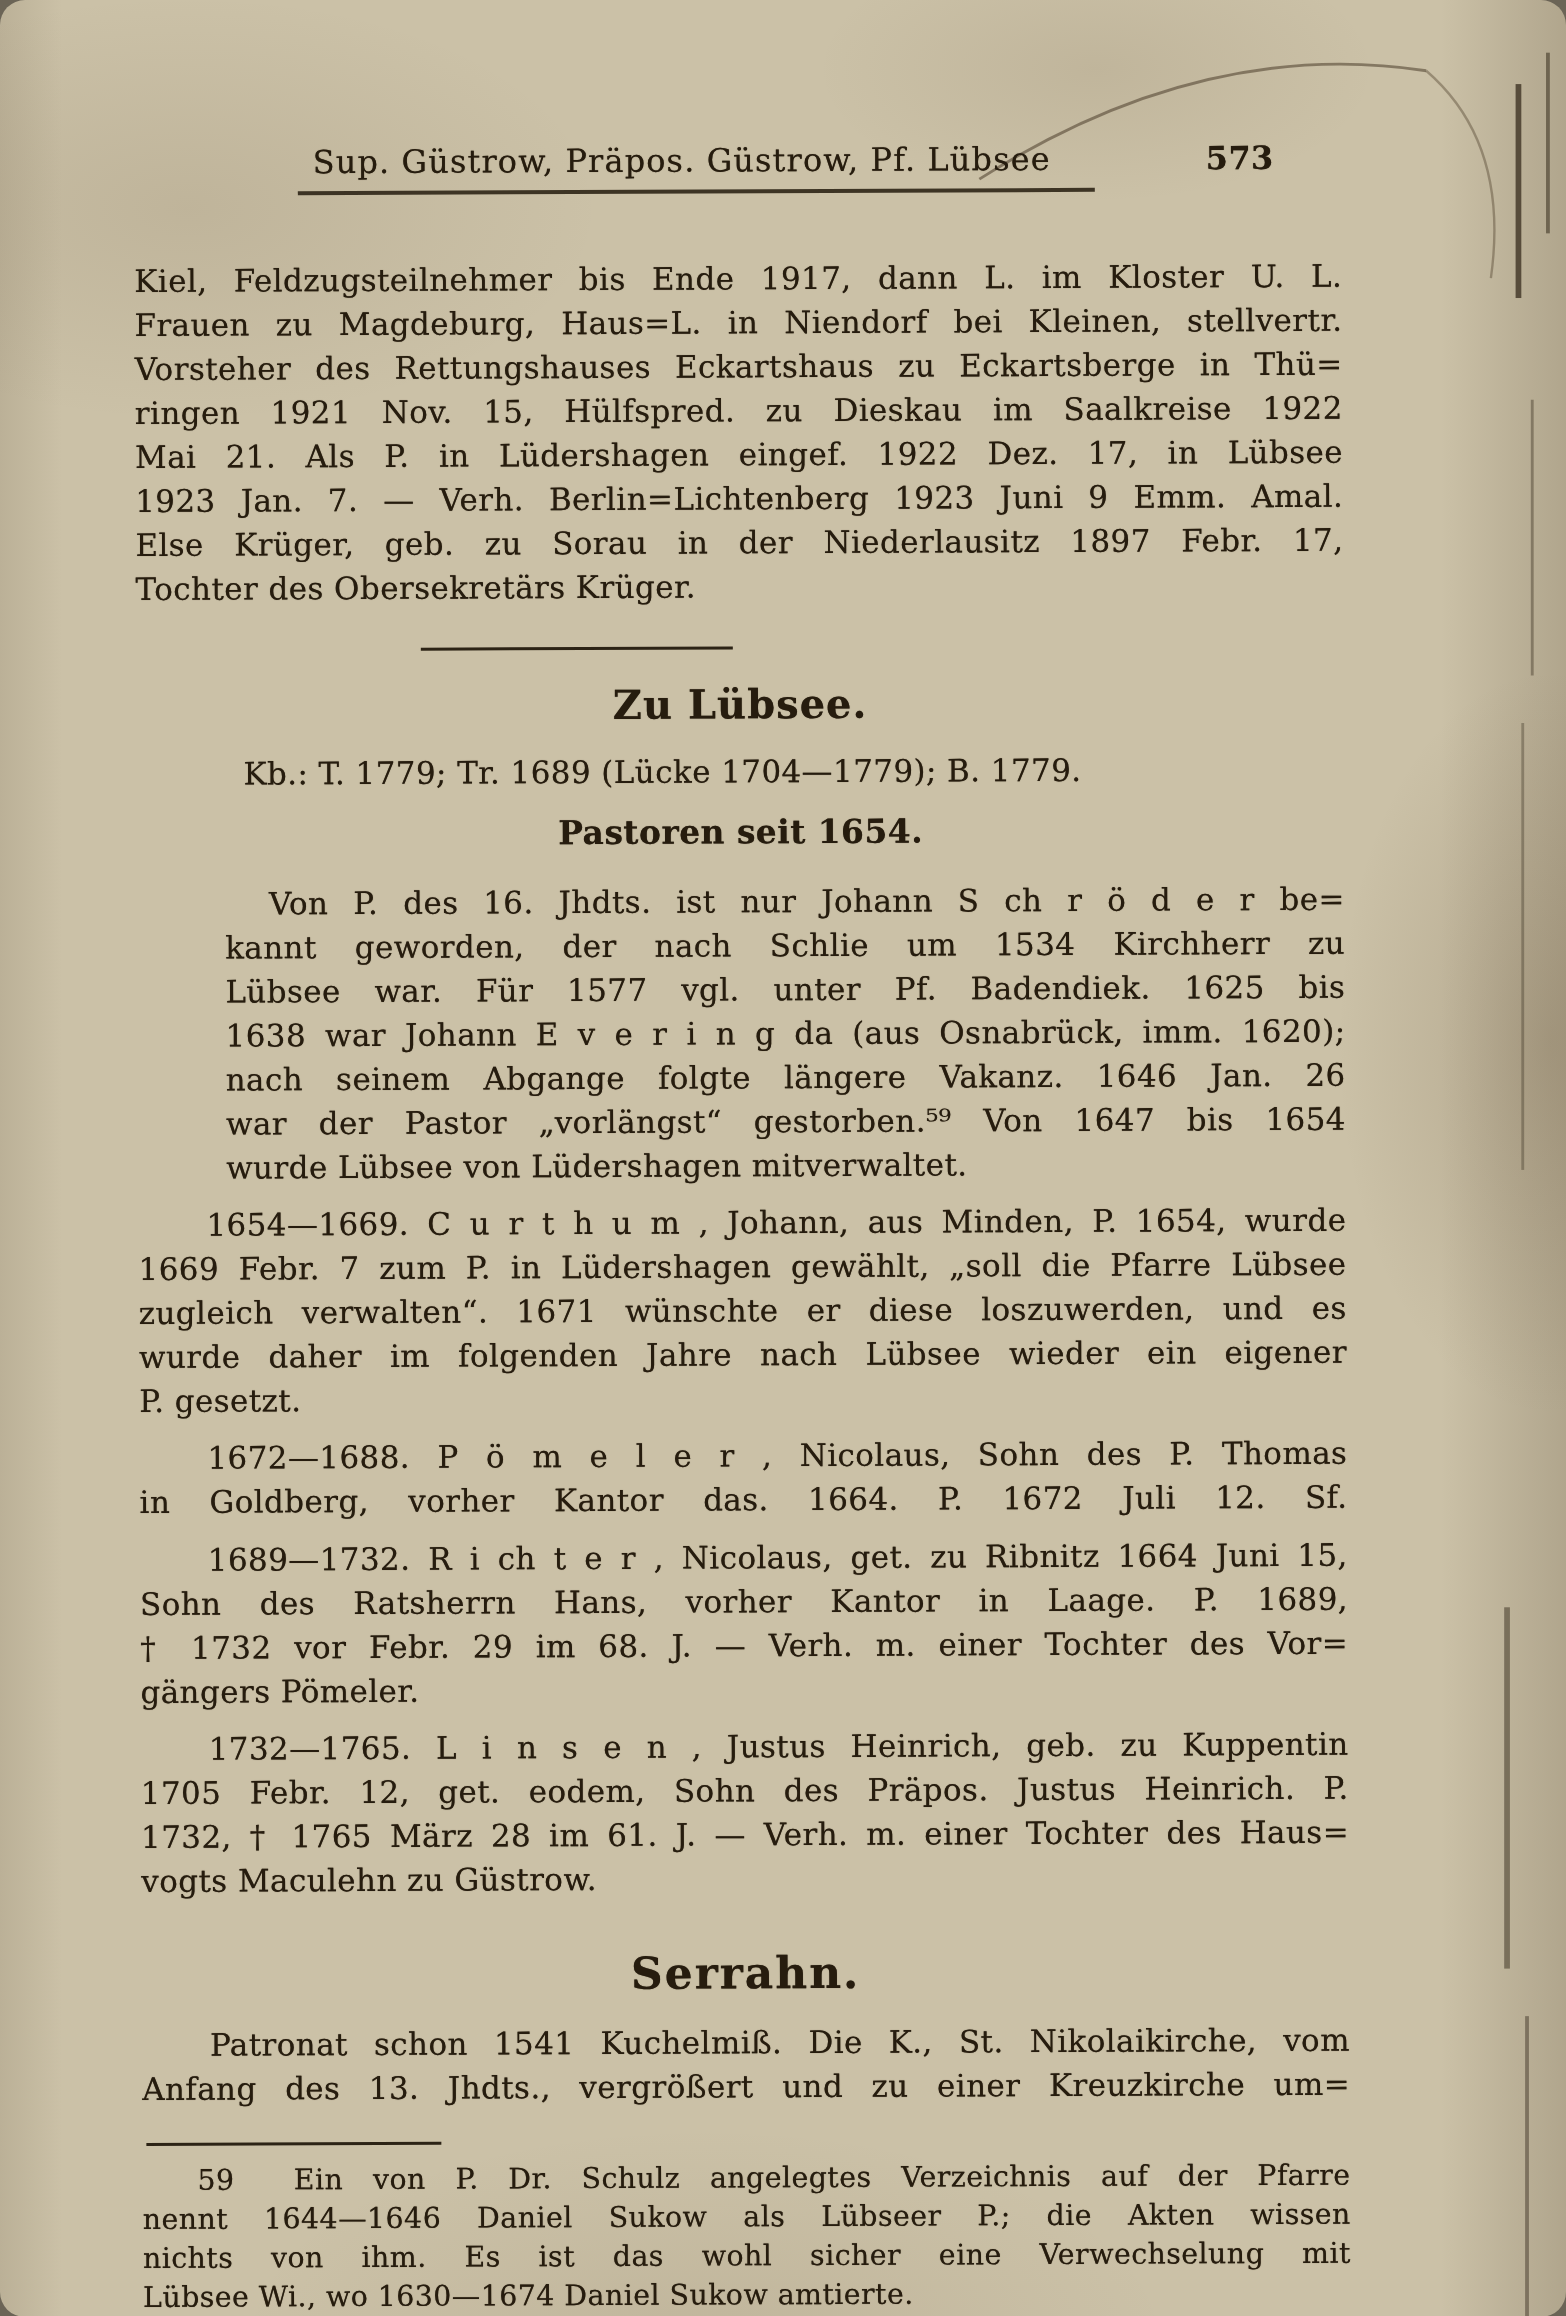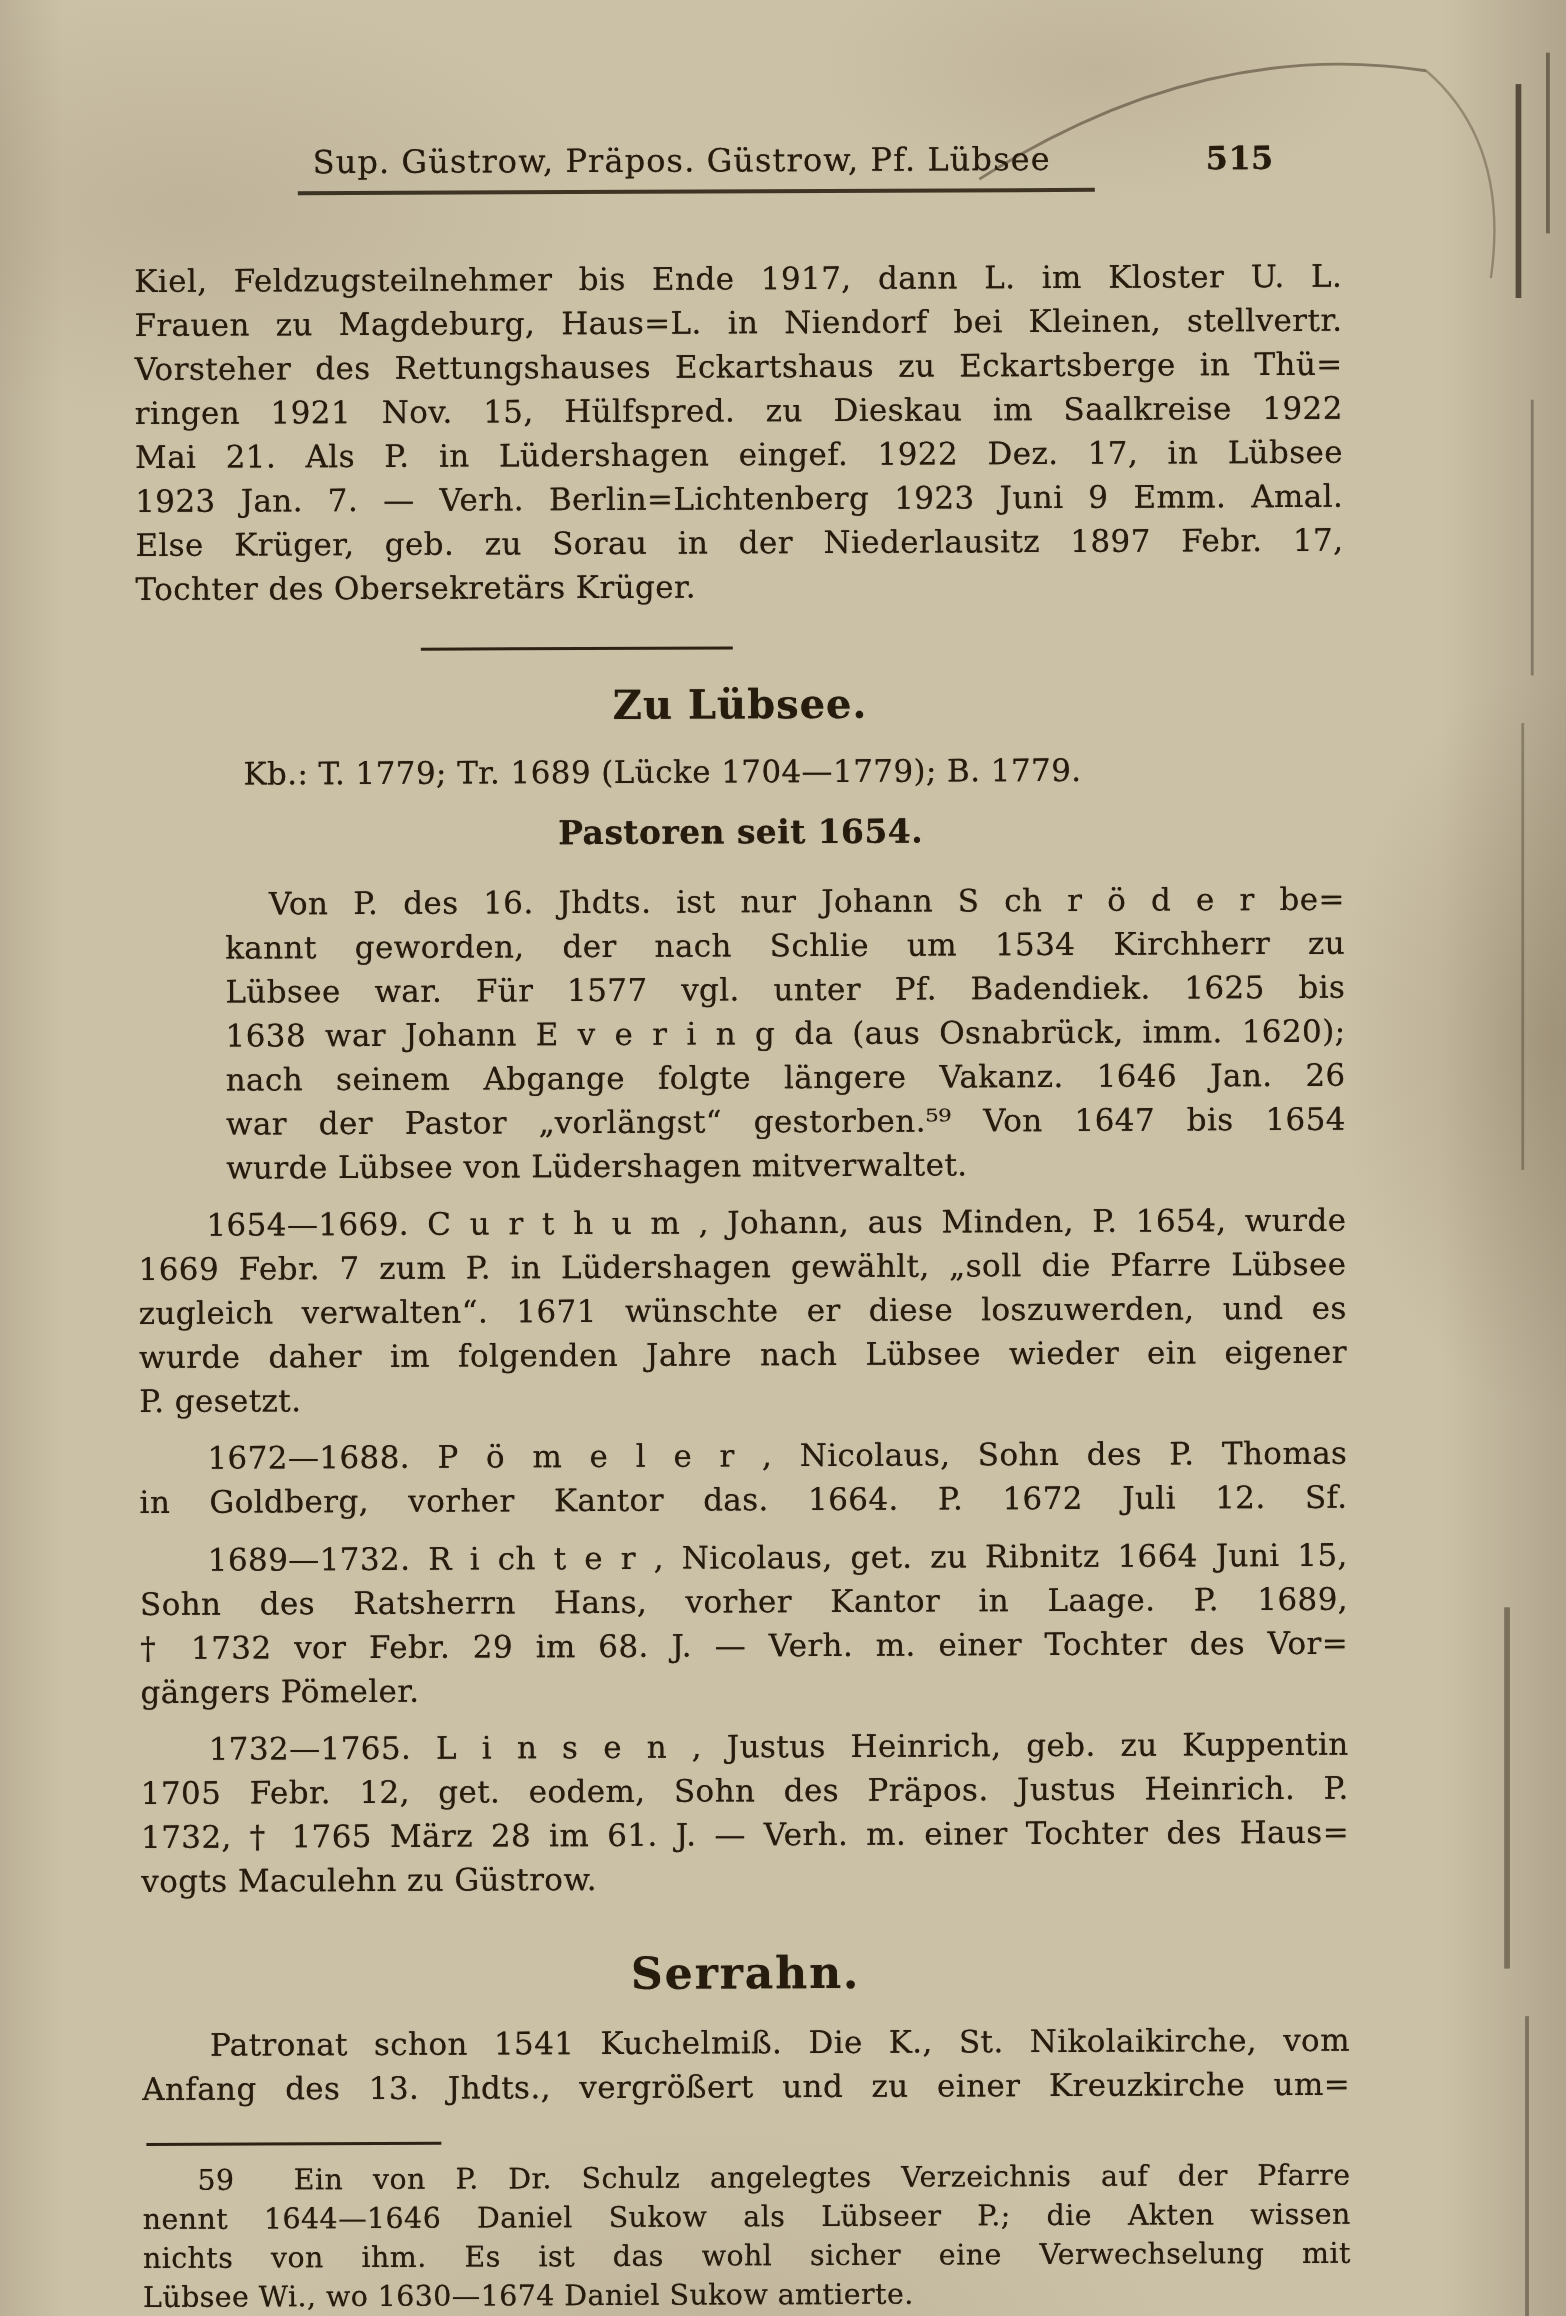--- a/index.html
+++ b/index.html
@@ -9,20 +9,21 @@
     overflow:hidden;
     color:var(--ink,#261c0e);
     font-family:"DejaVu Serif","Liberation Serif",serif;
     background:
       radial-gradient(ellipse 590px 304px at 12% 9%, rgba(96,76,52,.11), transparent 70%),
       radial-gradient(ellipse 304px 533px at 99% 45%, rgba(86,66,42,.20), transparent 70%),
       radial-gradient(ellipse 666px 304px at 45% 101%, rgba(86,66,42,.09), transparent 70%),
       radial-gradient(ellipse 399px 190px at 70% 3%, rgba(96,76,52,.10), transparent 70%),
       linear-gradient(90deg, rgba(70,55,35,.12) 0%, rgba(70,55,35,0) 4%, rgba(70,55,35,0) 92%, rgba(70,55,35,.20) 100%),
       var(--paper,#cbc1a7);
+    border-radius: 25px;
   }
   .artifacts{position:absolute;inset:0;pointer-events:none;}
   .column{
     position:absolute;left:133px;top:0;width:1208px;
     transform:rotate(-0.25deg);transform-origin:left top;
     font-size:31px;line-height:44px;letter-spacing:0.4px;
     text-shadow:0 0 0.7px rgba(38,28,14,.75);
   }
   .header{position:relative;display:flex;margin-top:141px;font-size:32px;}
   .running-title{margin-left:179px;letter-spacing:1.1px;}
@@ -62,21 +63,21 @@
     <rect x="1610" y="420" width="3" height="290" fill="#352b1c" opacity="0.40"></rect>
     <rect x="1600" y="760" width="3" height="470" fill="#352b1c" opacity="0.35"></rect>
     <rect x="1582" y="1690" width="6" height="380" fill="#352b1c" opacity="0.50"></rect>
     <rect x="1604" y="2120" width="4" height="316" fill="#352b1c" opacity="0.45"></rect>
   </svg>
 
   <div class="column">
 
     <div class="header">
       <span class="running-title">Sup. Güstrow, Präpos. Güstrow, Pf. Lübsee</span>
-      <span class="page-number">515</span>
+      <span class="page-number">573</span>
       <span class="header-rule"></span>
     </div>
 
     <div class="para intro">
         <div class="tline first">Kiel, Feldzugsteilnehmer bis Ende 1917, dann L. im Kloster U. L.</div>
         <div class="tline">Frauen zu Magdeburg, Haus=L. in Niendorf bei Kleinen, stellvertr.</div>
         <div class="tline">Vorsteher des Rettungshauses Eckartshaus zu Eckartsberge in Thü=</div>
         <div class="tline">ringen 1921 Nov. 15, Hülfspred. zu Dieskau im Saalkreise 1922</div>
         <div class="tline">Mai 21. Als P. in Lüdershagen eingef. 1922 Dez. 17, in Lübsee</div>
         <div class="tline">1923 Jan. 7. — Verh. Berlin=Lichtenberg 1923 Juni 9 Emm. Amal.</div>

